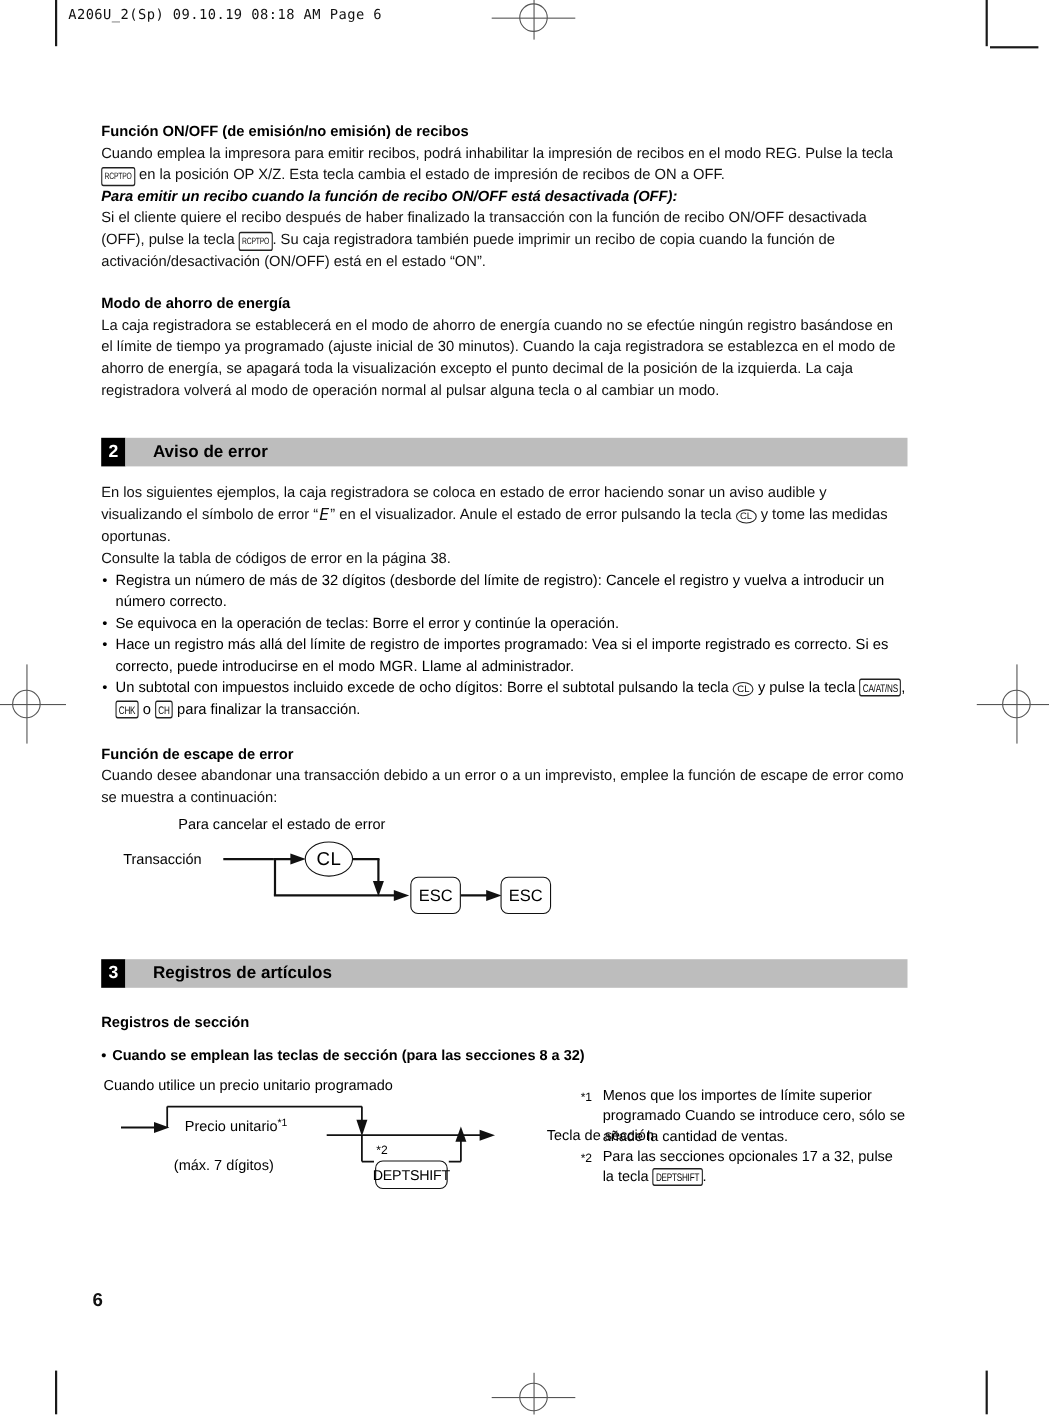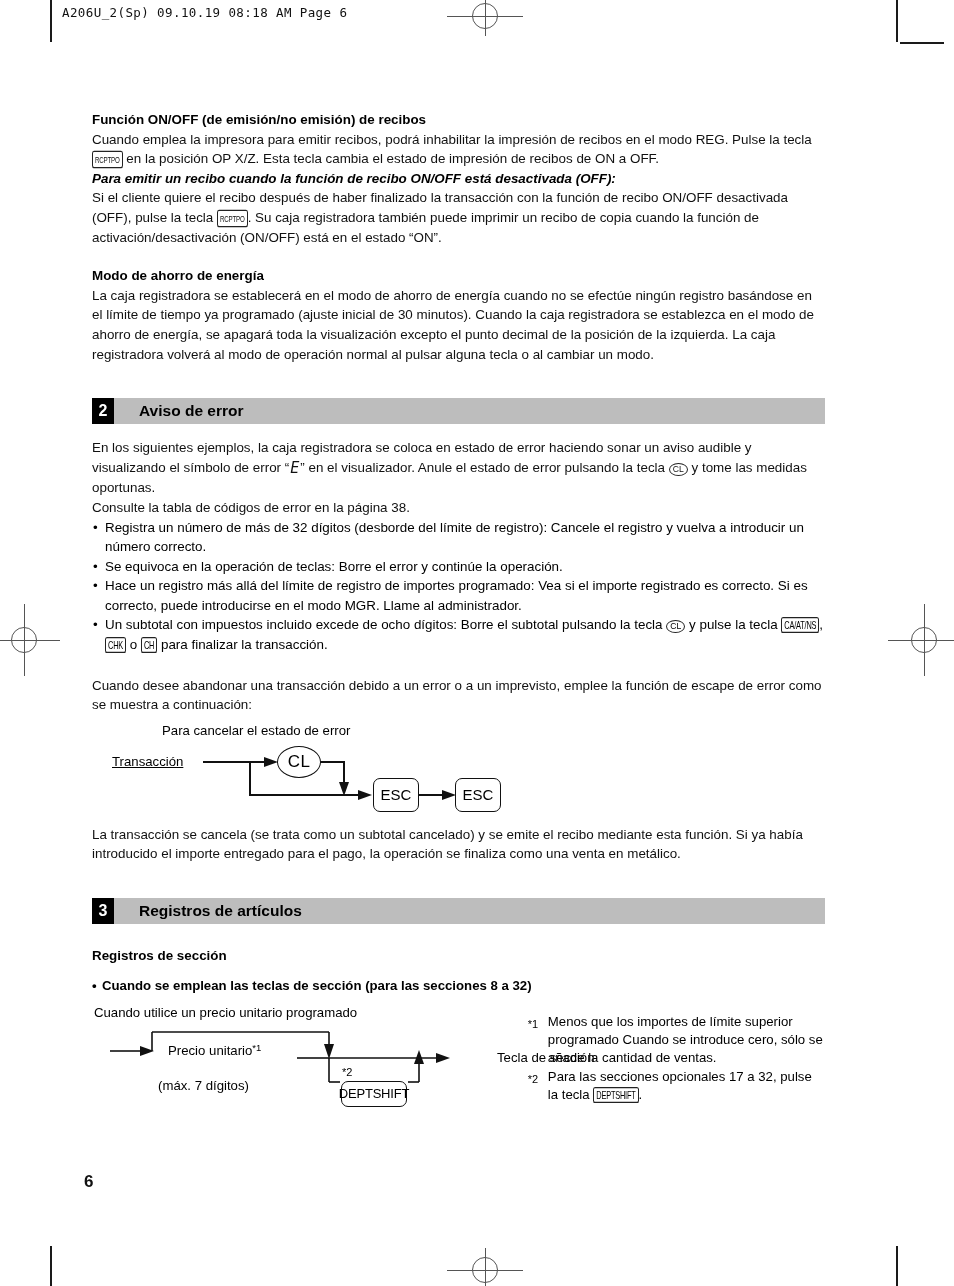--- a/index.html
+++ b/index.html
@@ -218,20 +218,21 @@
       <span class="key">CA/AT/NS</span><span>,</span>
       <span class="key">CHK</span>
       <span>o</span>
       <span class="key">CH</span>
       <span>para finalizar la transacción.</span>
     </li>
   </ul>
 
   <div class="gap-md" style="height:21px;"></div>
 
+  <div class="sub-head">Función de escape de error</div>
   <p class="body-txt">Cuando desee abandonar una transacción debido a un error o a un imprevisto, emplee la función de escape de error como se muestra a continuación:</p>
 
   <div class="diagram" style="height:96px; margin-top:8px;">
     <svg width="733" height="96" viewBox="0 0 733 96" style="position:absolute; left:0; top:0;">
 
       <line x1="111" y1="39" x2="157" y2="39" stroke="#111" stroke-width="2"></line>
 
       <line x1="157" y1="39" x2="173" y2="39" stroke="#111" stroke-width="2"></line>
       <polygon points="186,39 172,34 172,44" fill="#111"></polygon>
 
@@ -241,27 +242,26 @@
       <polygon points="280,72 266,67 266,77" fill="#111"></polygon>
 
       <line x1="228" y1="39" x2="253" y2="39" stroke="#111" stroke-width="2"></line>
       <line x1="252" y1="39" x2="252" y2="60" stroke="#111" stroke-width="2"></line>
       <polygon points="252,73 247,59 257,59" fill="#111"></polygon>
 
       <line x1="327" y1="72" x2="351" y2="72" stroke="#111" stroke-width="2"></line>
       <polygon points="364,72 350,67 350,77" fill="#111"></polygon>
     </svg>
     <div class="dg-label" style="left:70px; top:0px;">Para cancelar el estado de error</div>
-    <div class="dg-label" style="left:20px; top:31px;text-decoration:underline;">Transacción</div>
+    <div class="dg-label" style="left:20px; top:31px;">Transacción</div>
     <div class="k-cl-oval" style="left:185px; top:23px; width:44px; height:32px;">CL</div>
     <div class="k-esc" style="left:281px; top:55px; width:46px; height:34px;">ESC</div>
     <div class="k-esc" style="left:363px; top:55px; width:46px; height:34px;">ESC</div>
   </div>
 
-  <p class="body-txt" style="margin-top:6px;">La transacción se cancela (se trata como un subtotal cancelado) y se emite el recibo mediante esta función. Si ya había introducido el importe entregado para el pago, la operación se finaliza como una venta en metálico.</p>
 
   <div class="gap-lg" style="height:34px;"></div>
 
   <div class="banner">
     <div class="banner-num">3</div>
     <div class="banner-bar">
       <span class="banner-title">Registros de artículos</span>
     </div>
   </div>
 

